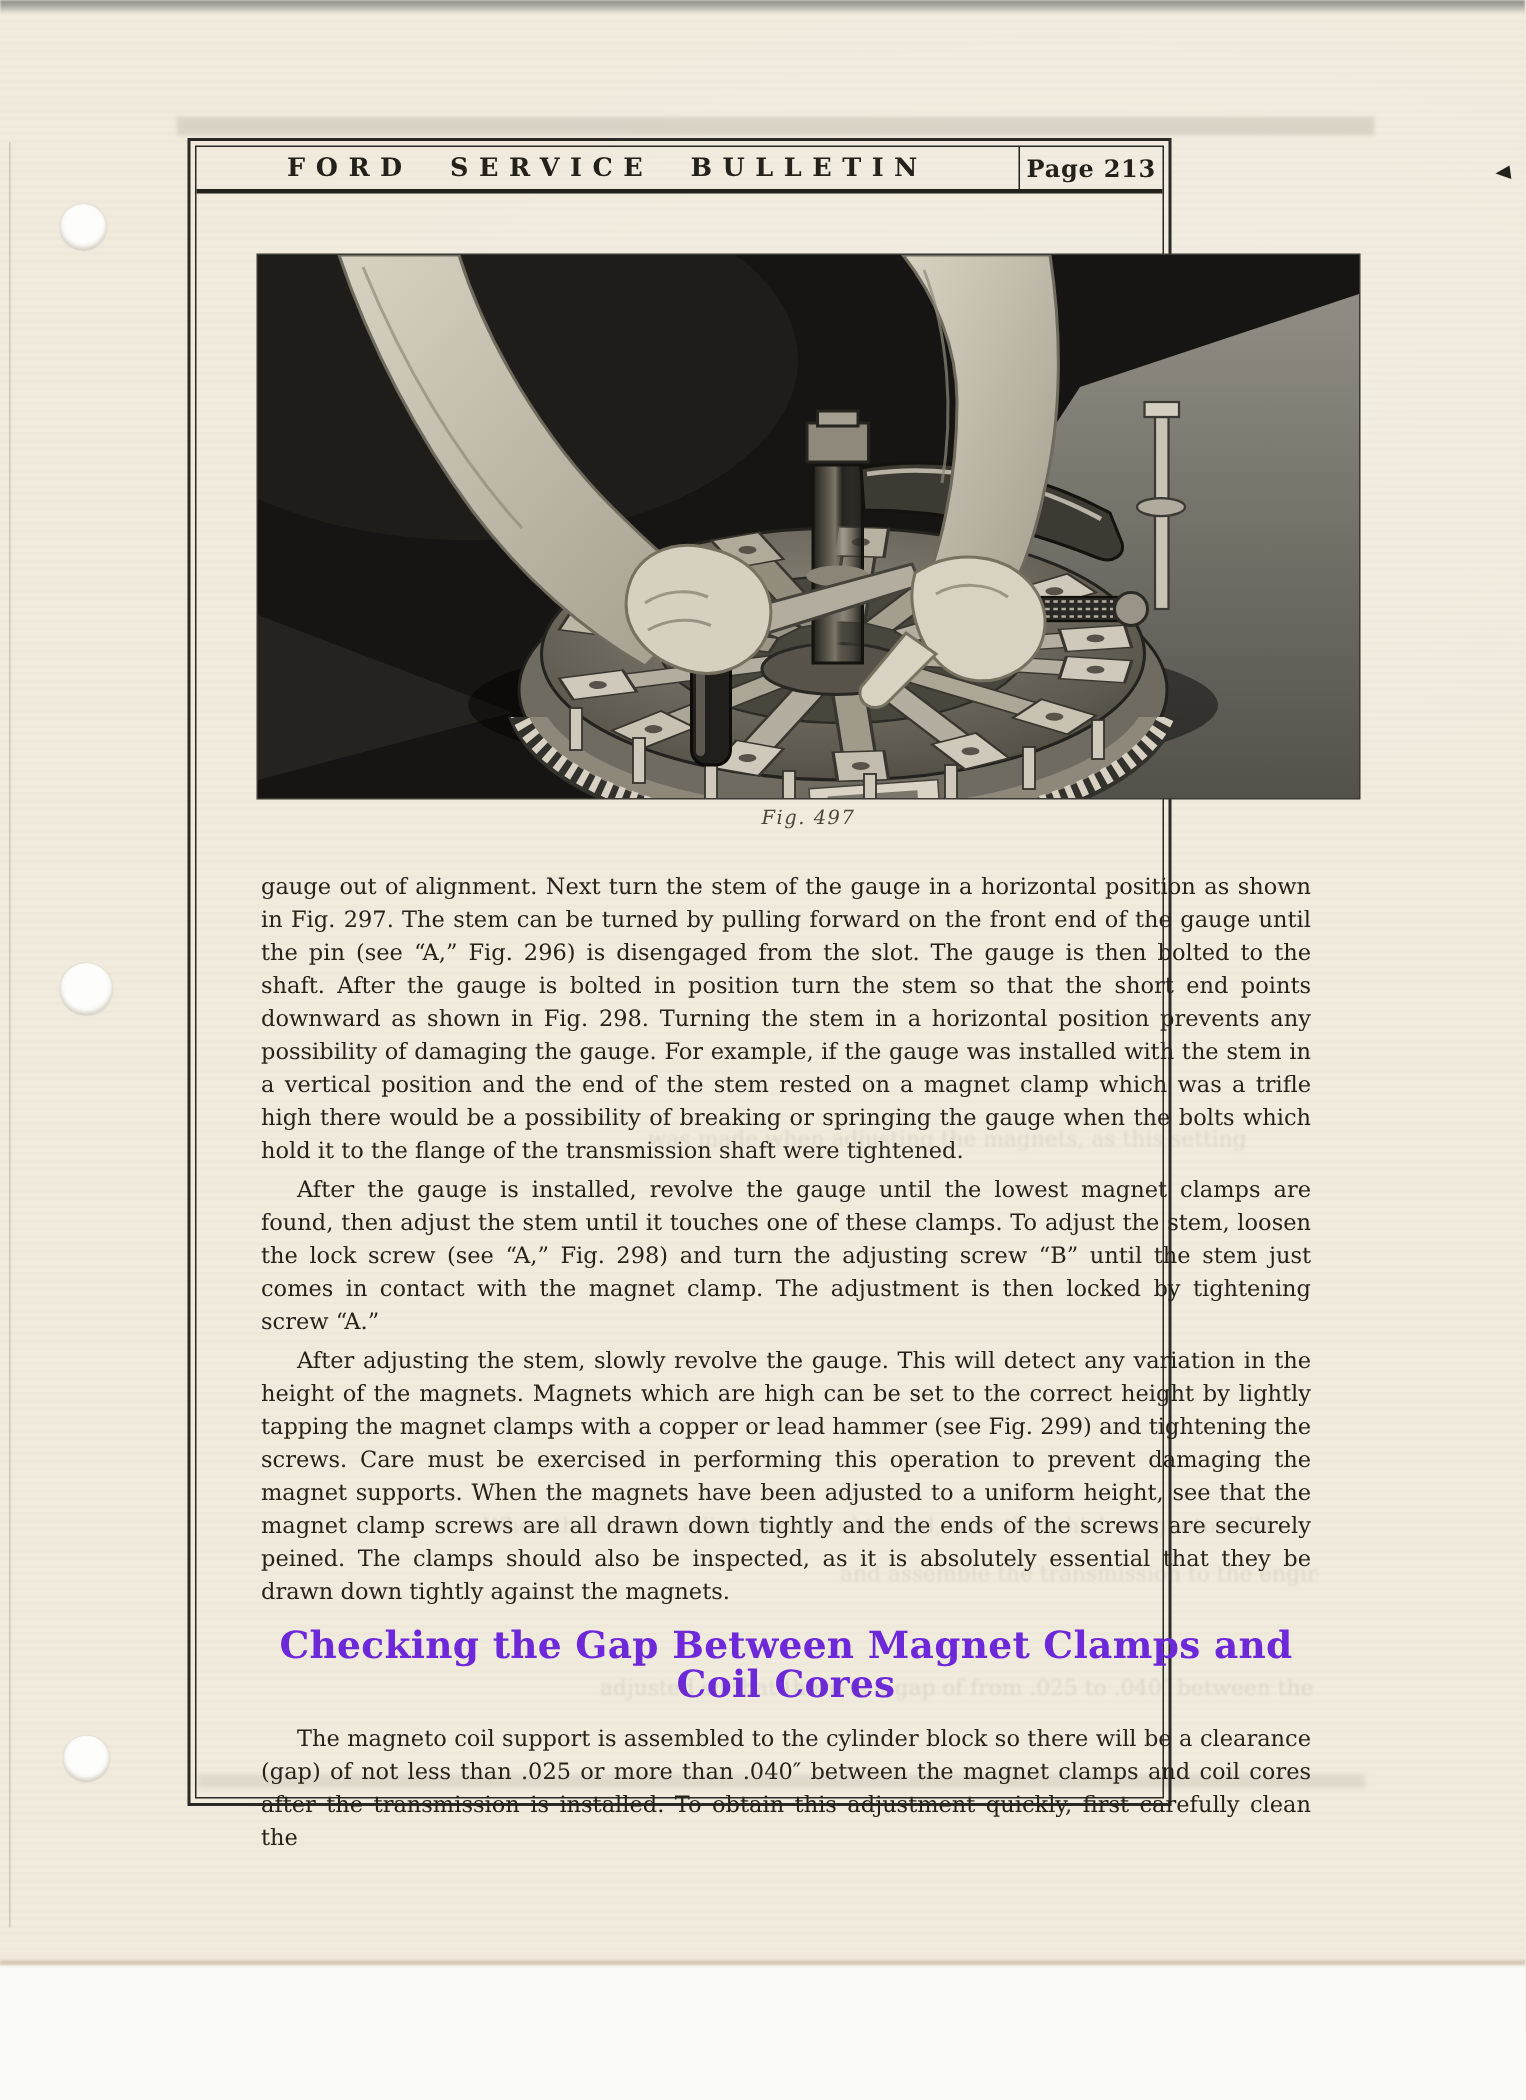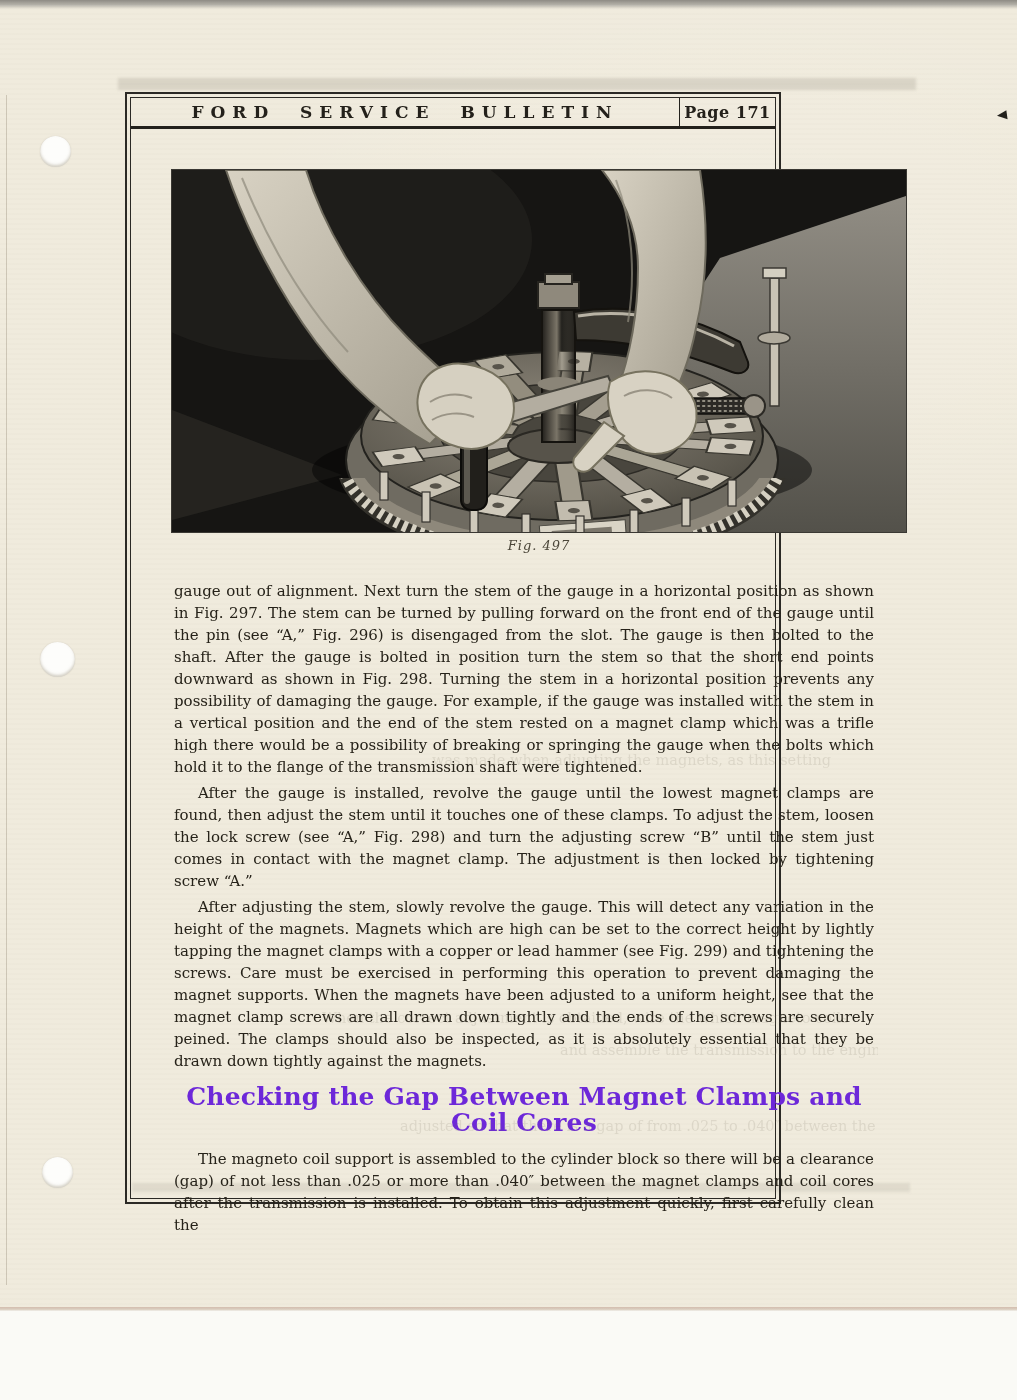--- a/index.html
+++ b/index.html
@@ -109,21 +109,21 @@
   <div class="punch-hole" style="left:40px;top:642px;width:35px;height:35px;"></div>
   <div class="punch-hole" style="left:42px;top:1157px;width:31px;height:31px;"></div>
 
   <div class="smudge" style="left:118px;top:78px;width:798px;height:12px;background:rgba(125,118,104,.20);"></div>
   <div class="smudge" style="left:132px;top:1183px;width:778px;height:9px;background:rgba(125,118,104,.14);"></div>
 
   <div class="frame">
     <div class="frame-inner">
       <div class="masthead">
         <div class="masthead-title">FORD SERVICE BULLETIN</div>
-        <div class="page-cell">Page 171</div>
+        <div class="page-cell">Page 213</div>
       </div>
     </div>
   </div>
 
   <div class="photo">
     <svg viewBox="0 0 734 362" preserveAspectRatio="none">
       <defs>
         <linearGradient id="tableGrad" x1="0" y1="0" x2="0" y2="1">
           <stop offset="0" stop-color="#918d84"></stop>
             <stop offset="1" stop-color="#53514a"></stop>

